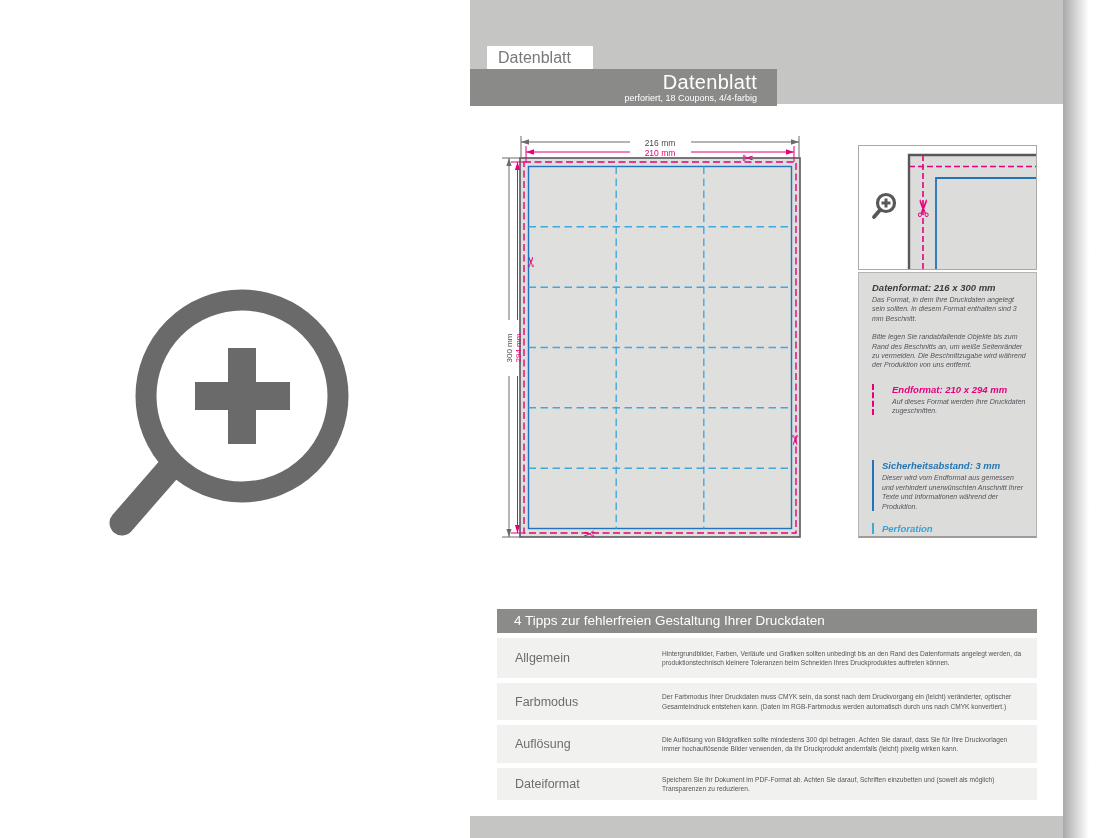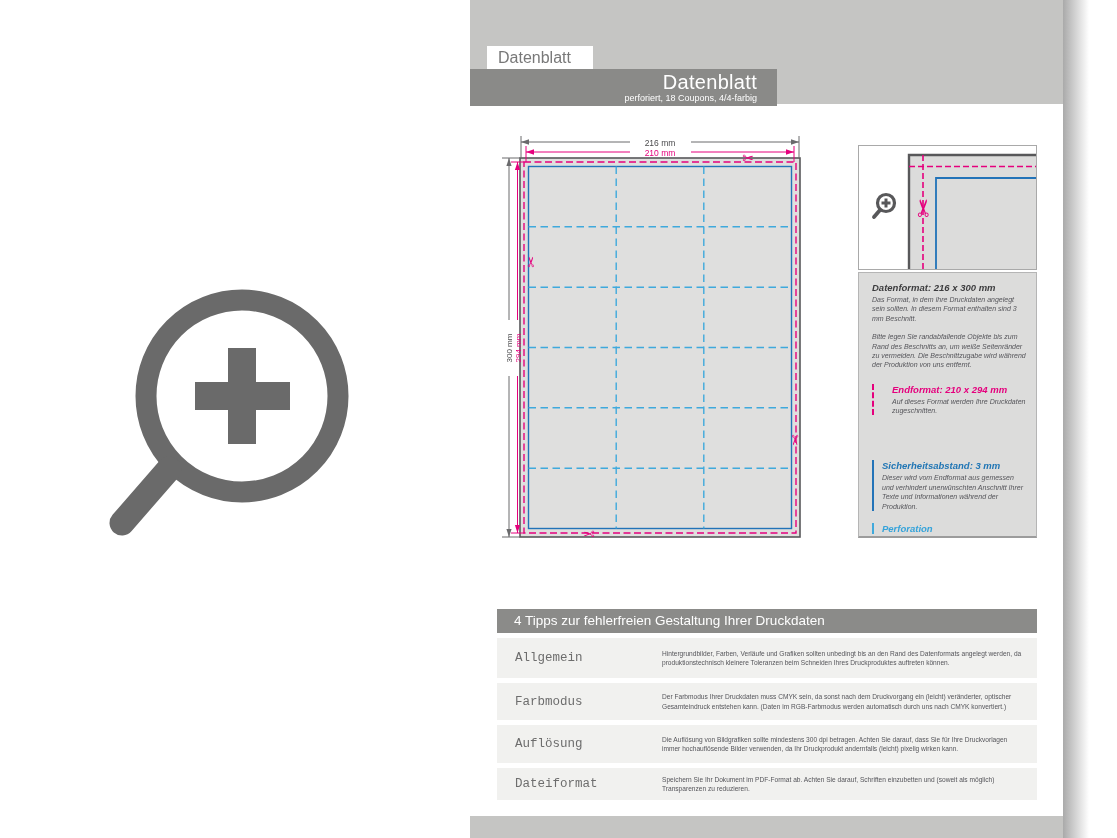--- a/index.html
+++ b/index.html
@@ -35,21 +35,21 @@
   .sec-endformat{border-left:2px dashed #e5007d;padding-left:18px;margin-bottom:13px;}
   .sec-sicherheit{border-left:2px solid #2273b8;padding-left:8px;margin-bottom:12px;margin-top:45px;}
   .sec-perforation{border-left:2px dashed #3fa9dc;padding-left:8px;}
   .sec-datenformat{margin-bottom:14px;}
 
   
   .tips-header{left:497px;top:609px;width:540px;height:24px;background:#8b8b89;color:#ffffff;
                font-size:13.5px;line-height:24px;padding-left:17px;box-sizing:border-box;}
   .tip-row{left:497px;width:540px;background:#f1f1ef;}
   .tip-label{position:absolute;left:18px;top:0;bottom:0;display:flex;align-items:center;
-             font-size:12.5px;color:#6d6d6d;font-family:Liberation Mono, monospace;}
+             font-size:12.5px;color:#6d6d6d;}
   .tip-text{position:absolute;left:165px;top:0;bottom:0;width:364px;display:flex;align-items:center;
             font-size:6.6px;line-height:1.4;color:#55555a;}
   .row-1{top:638px;height:40px;}
   .row-2{top:683px;height:37px;}
   .row-3{top:725px;height:38px;}
   .row-4{top:768px;height:32px;}
 
   .bottom-band{left:470px;top:816px;width:593px;height:22px;background:#c5c5c3;}
   .page-shadow{left:1063px;top:0;width:26px;height:838px;
                background:linear-gradient(to right,rgba(100,100,100,.55),rgba(255,255,255,0));}

